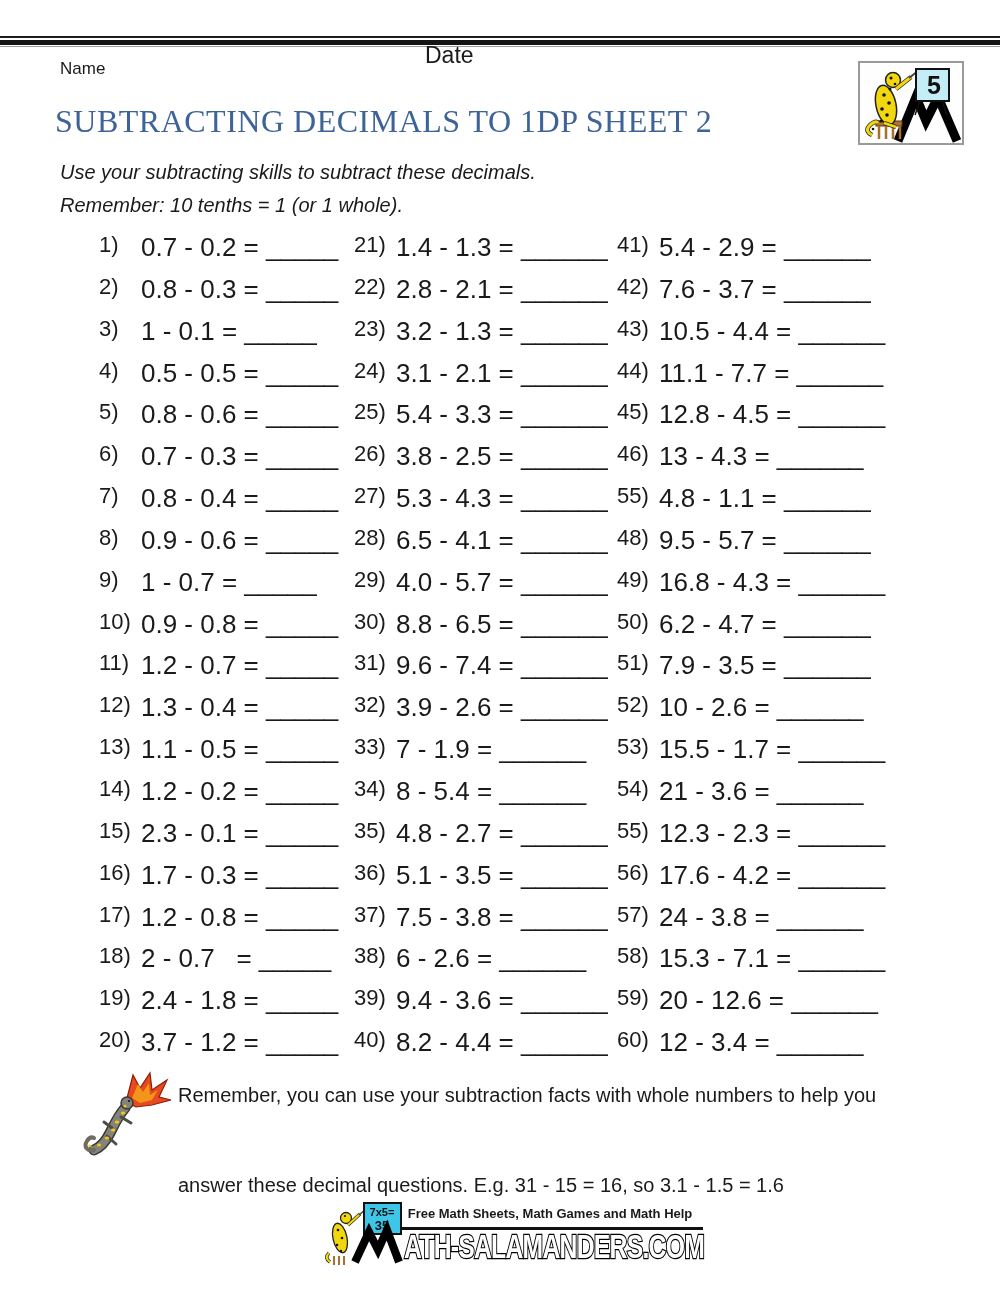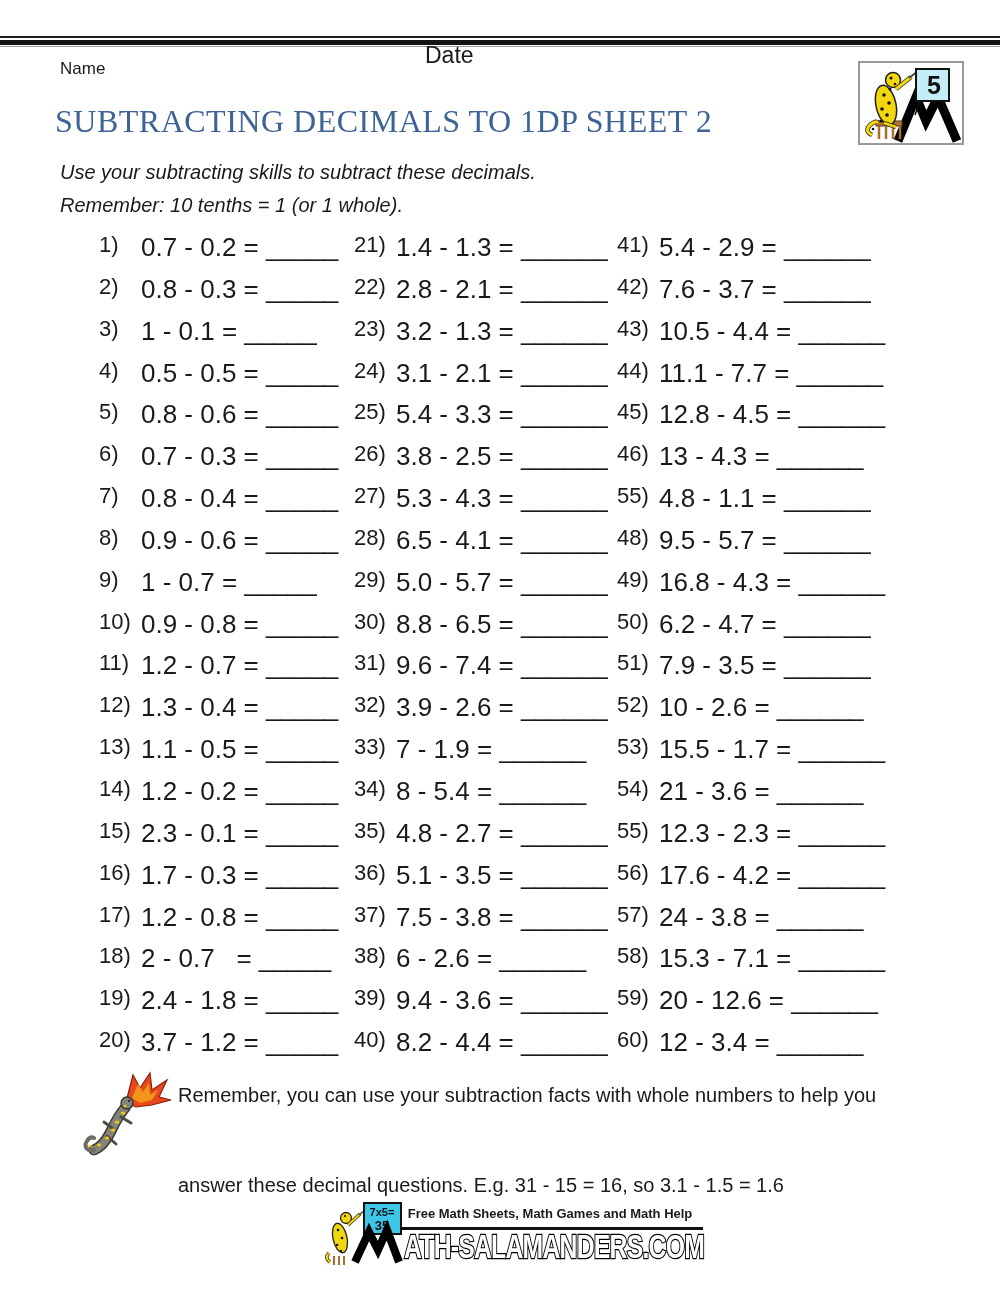--- a/index.html
+++ b/index.html
@@ -219,21 +219,21 @@
     <div class="prob-row">
       <span class="pnum">27)</span>
       <span class="ptext">5.3 - 4.3 = ______</span>
     </div>
     <div class="prob-row">
       <span class="pnum">28)</span>
       <span class="ptext">6.5 - 4.1 = ______</span>
     </div>
     <div class="prob-row">
       <span class="pnum">29)</span>
-      <span class="ptext">5.0 - 5.7 = ______</span>
+      <span class="ptext">4.0 - 5.7 = ______</span>
     </div>
     <div class="prob-row">
       <span class="pnum">30)</span>
       <span class="ptext">8.8 - 6.5 = ______</span>
     </div>
     <div class="prob-row">
       <span class="pnum">31)</span>
       <span class="ptext">9.6 - 7.4 = ______</span>
     </div>
     <div class="prob-row">

